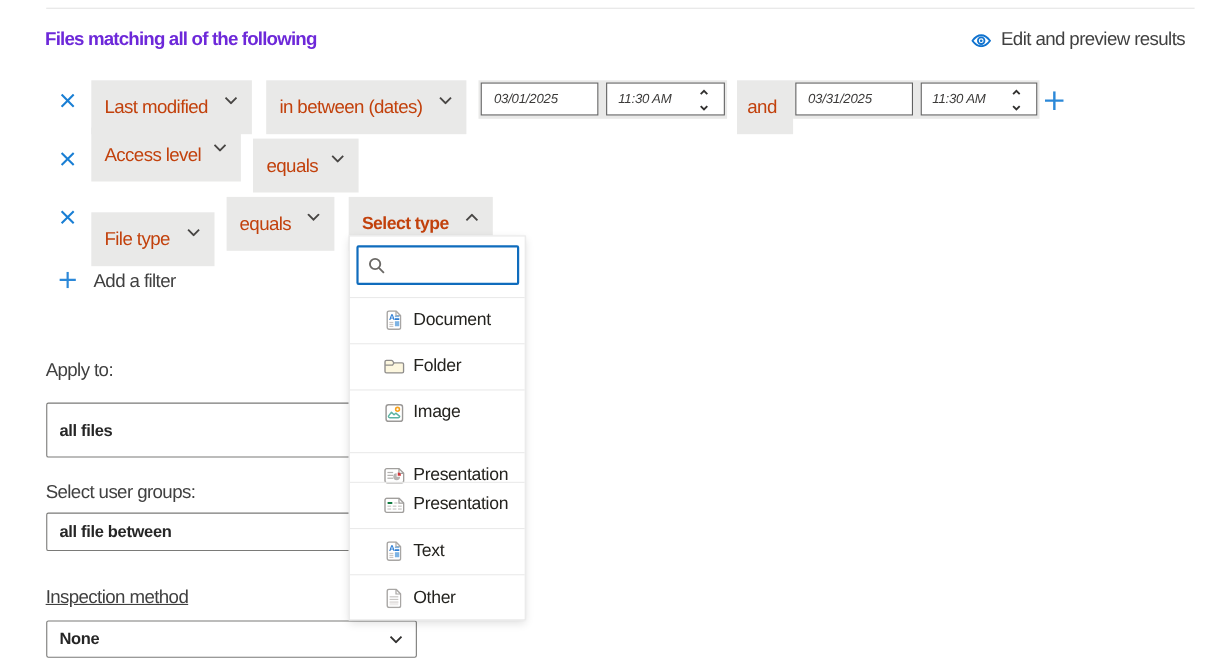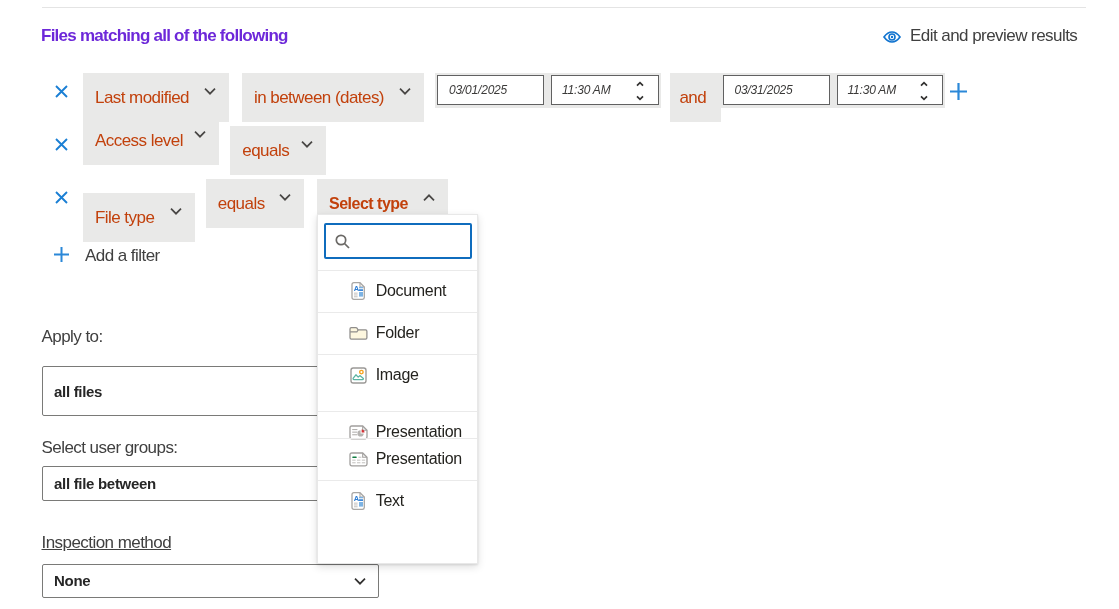--- a/index.html
+++ b/index.html
@@ -202,14 +202,27 @@
         <rect x="8" y="4.9" width="4" height="1.4" fill="#7db3e3"></rect>
         <rect x="8" y="7.3" width="4" height="1.6" fill="#2b7cd3"></rect>
         <rect x="8" y="10" width="4" height="4.6" fill="#7db3e3"></rect>
         <rect x="3" y="10.6" width="3.6" height="1.1" fill="#c8c6c4"></rect>
         <rect x="3" y="12.4" width="3.6" height="1.1" fill="#c8c6c4"></rect>
         <rect x="3" y="14.2" width="3.6" height="1.1" fill="#c8c6c4"></rect>
       </svg>
         </div>
         <span>Text</span>
     </div>
+    <div class="ditem" style="top:307px;height:43px;">
+      <div class="ic">
+          <svg width="14" height="18" viewBox="0 0 14 18">
+        <path d="M1 2.5 C1 1.4 1.7 .7 2.8 .7 L9 .7 L13.3 5 L13.3 15.5 C13.3 16.6 12.6 17.3 11.5 17.3 L2.8 17.3 C1.7 17.3 1 16.6 1 15.5 Z" fill="#fff" stroke="#a8a6a4" stroke-width="1.3"></path>
+        <path d="M9 .9 L9 5 L13.2 5" fill="none" stroke="#a8a6a4" stroke-width="1.1"></path>
+        <rect x="3.2" y="7" width="7.9" height="1.1" fill="#c8c6c4"></rect>
+        <rect x="3.2" y="9.4" width="7.9" height="1.1" fill="#c8c6c4"></rect>
+        <rect x="3.2" y="11.8" width="7.9" height="1.1" fill="#d8d6d4"></rect>
+        <rect x="3.2" y="11.8" width="7.9" height="3.5" fill="#e2e0de" opacity="0.6"></rect>
+      </svg>
+        </div>
+        <span>Other</span>
+    </div>
   </div>
 </div>
 
 </body></html>

